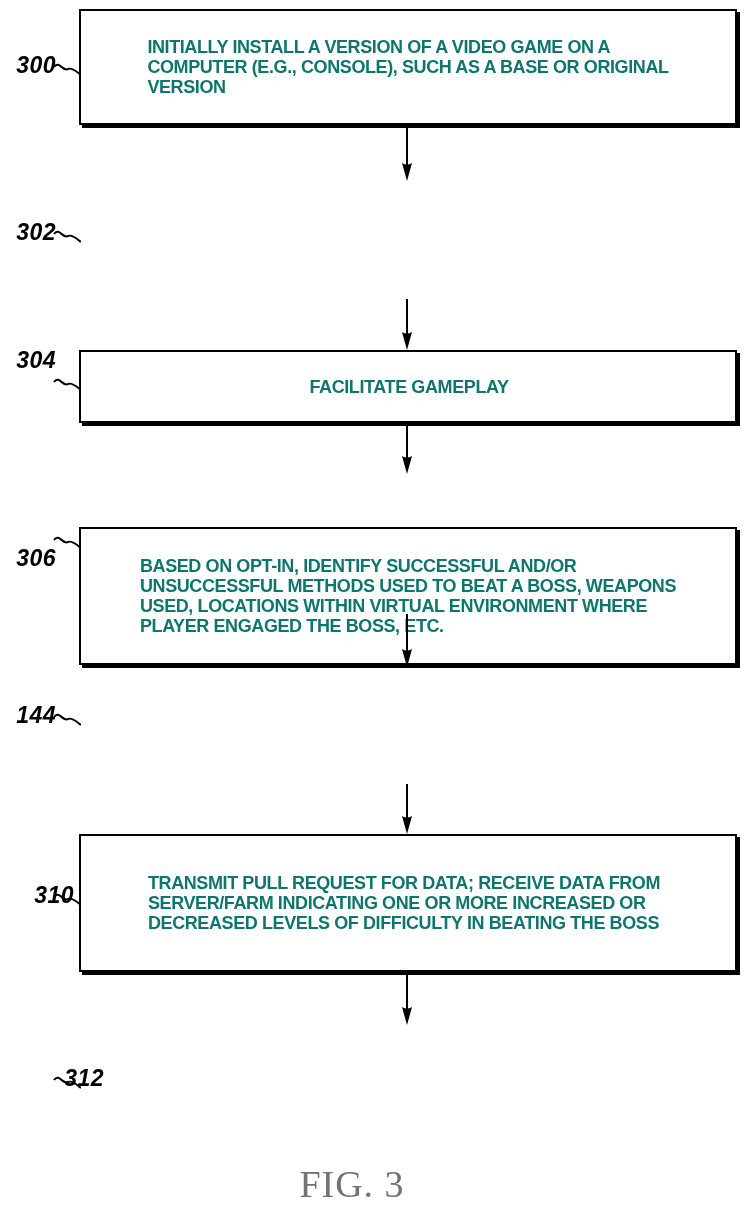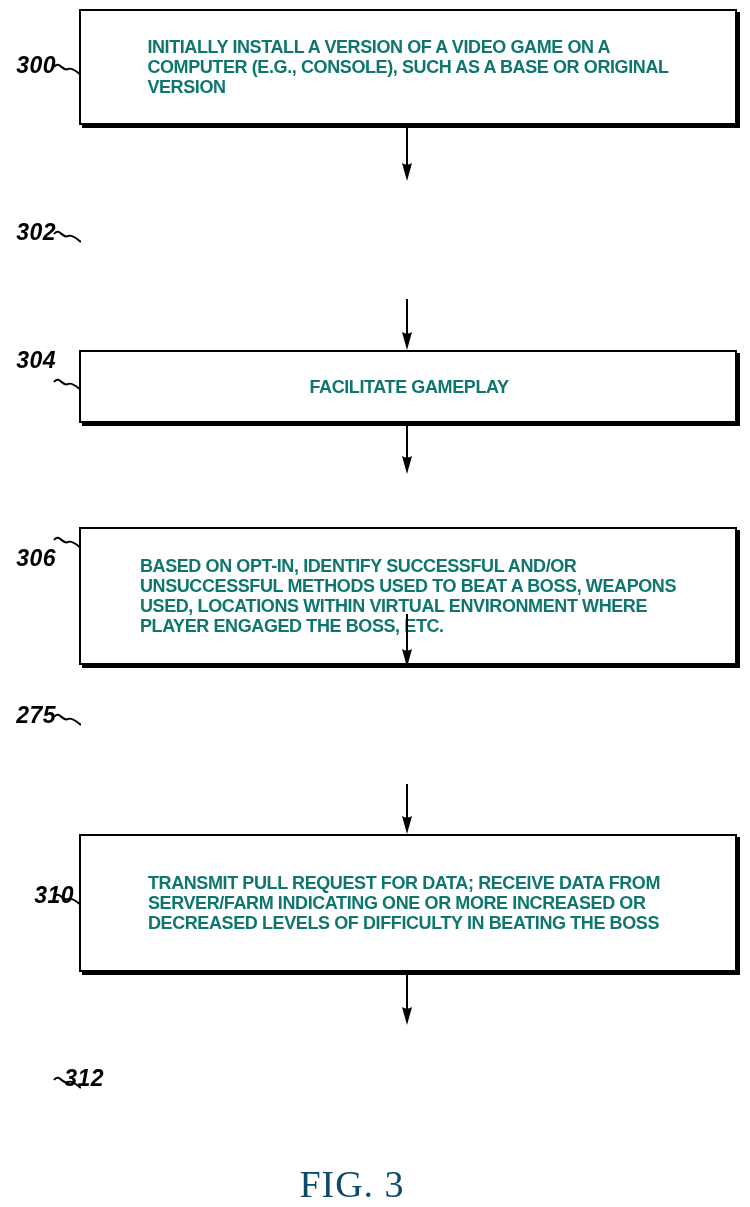--- a/index.html
+++ b/index.html
@@ -98,34 +98,34 @@
   
   .fig-caption {
     position: absolute;
     top: 1162px;
     left: 0;
     width: 704px;
     text-align: center;
     font-family: "Liberation Serif", serif;
     font-size: 38px;
     font-weight: 400;
-    color: #0c4a6e;
+    color: #737373;
     letter-spacing: 1px;
   }
 </style>
 </head>
 <body>
 
 <div id="page">
 
   <div class="ref-label l300">300</div>
   <div class="ref-label l302">302</div>
   <div class="ref-label l304">304</div>
   <div class="ref-label l306">306</div>
-  <div class="ref-label l308">275</div>
+  <div class="ref-label l308">144</div>
   <div class="ref-label l310">310</div>
   <div class="ref-label l312">312</div>
 
   <svg class="squiggle s300" viewBox="0 0 28 20">
       <path d="M1,8 C6,1 10,13 15,10 C19,8 24,13 28,16" fill="none" stroke="#000" stroke-width="2"></path>
     </svg>
   <svg class="squiggle s302" viewBox="0 0 28 20">
       <path d="M1,8 C6,1 10,13 15,10 C19,8 24,13 28,16" fill="none" stroke="#000" stroke-width="2"></path>
     </svg>
   <svg class="squiggle s304" viewBox="0 0 28 20">

